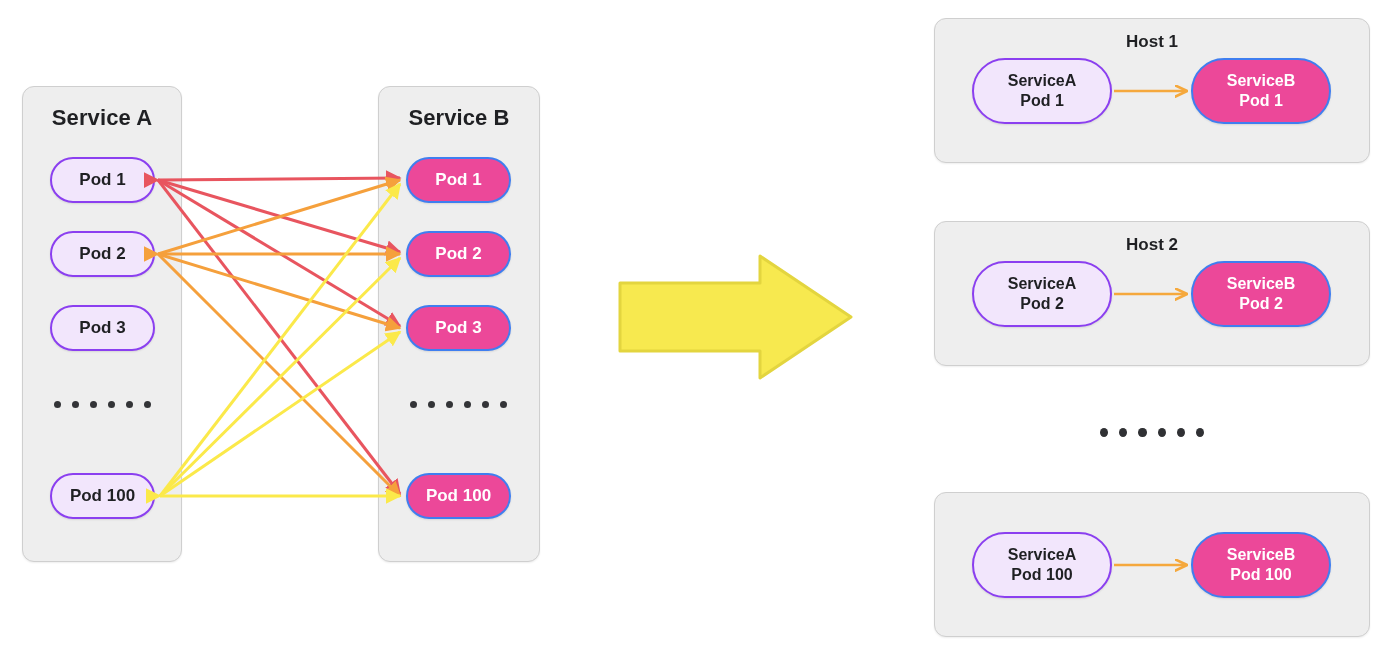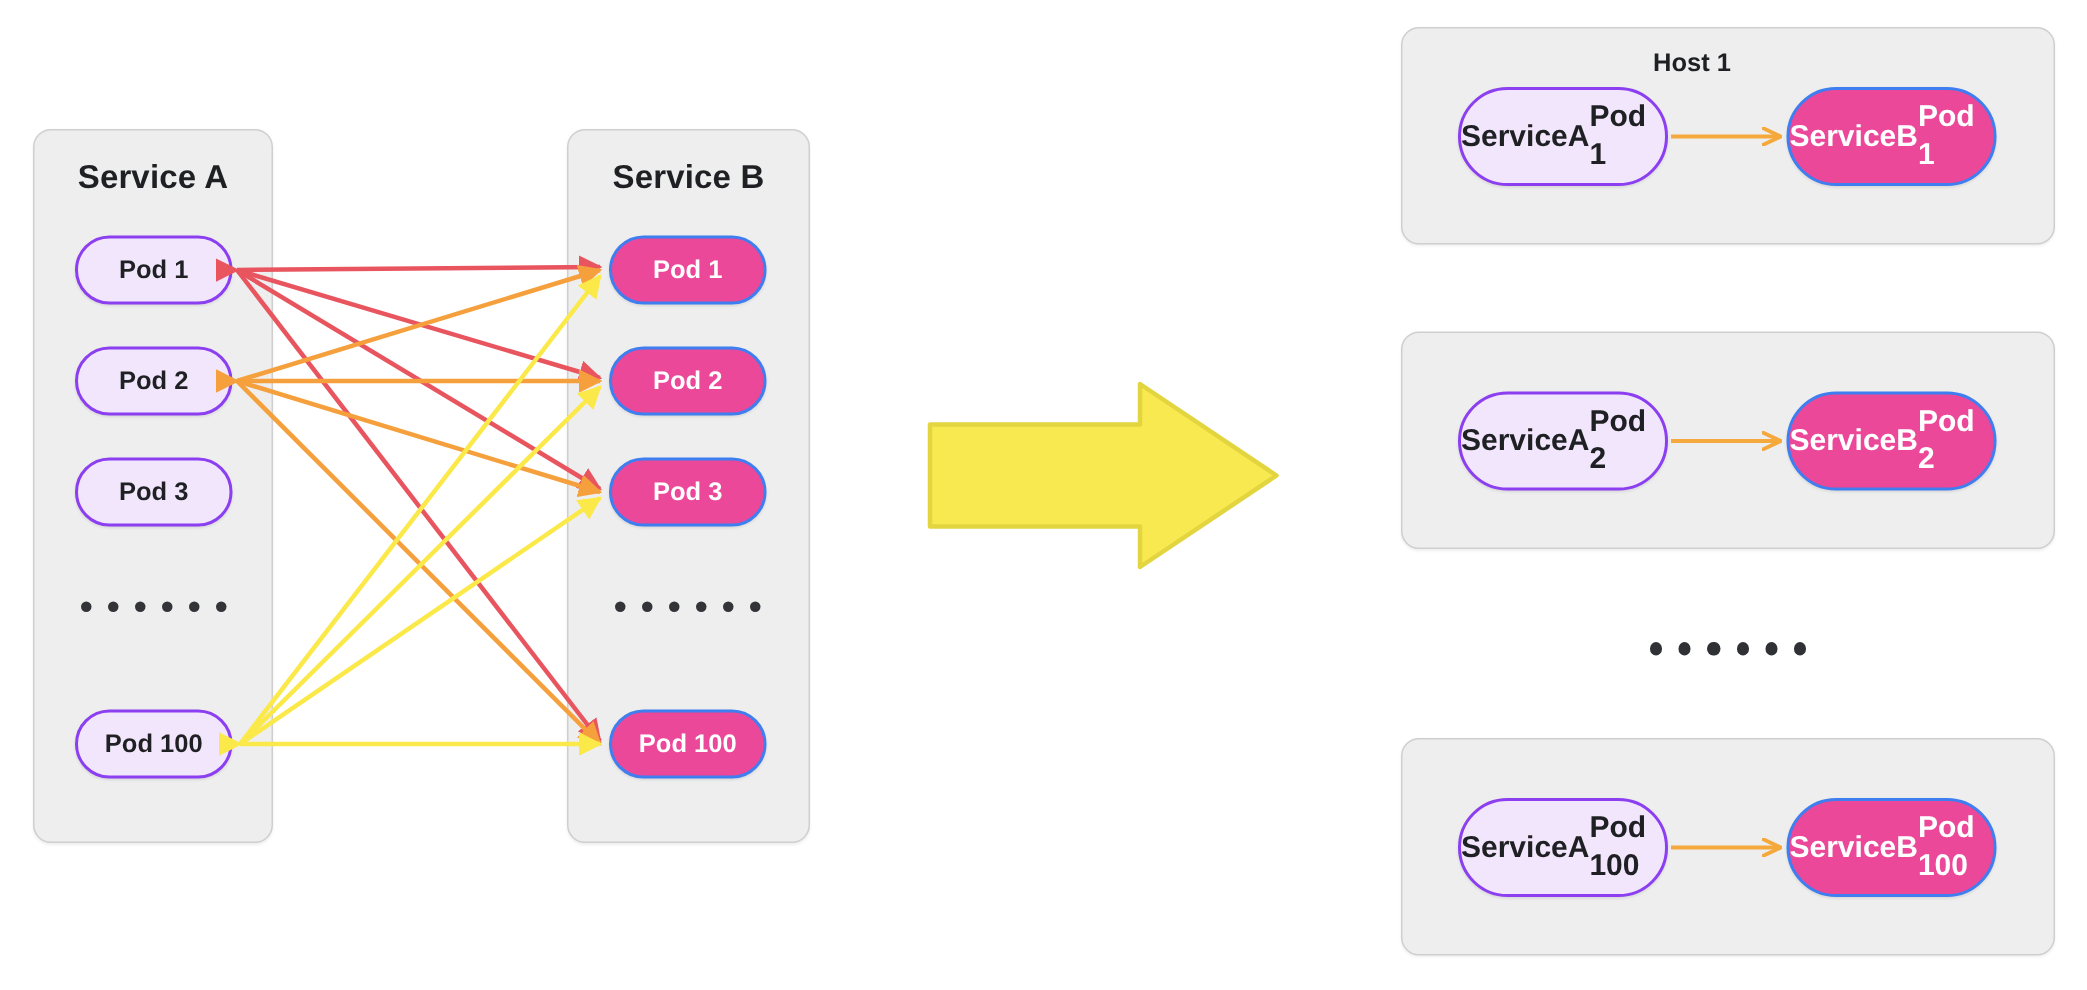--- a/index.html
+++ b/index.html
@@ -116,25 +116,25 @@
     width: 100%;
     text-align: center;
     font-size: 17px;
     font-weight: bold;
     color: #1f2023;
   }
   .host-pod {
     position: absolute;
     box-sizing: border-box;
     display: flex;
-    flex-direction: row;
+    flex-direction: column;
     align-items: center;
     justify-content: center;
     border-radius: 999px;
-    font-size: 20px;
+    font-size: 16px;
     font-weight: bold;
     line-height: 1.25;
   }
   .host-pod span { display: block; }
 </style>
 </head>
 <body>
 
 <div class="stage">
 
@@ -213,31 +213,32 @@
       <line x1="160" y1="496" x2="400" y2="332" stroke="#fbe94a" marker-end="url(#ah-yellow)"></line>
       <line x1="160" y1="496" x2="400" y2="496" stroke="#fbe94a" marker-end="url(#ah-yellow)" marker-start="url(#ah-yellow-s)"></line>
     </g>
   </svg>
 
   <svg class="arrow-svg" viewBox="0 0 1391 660" xmlns="http://www.w3.org/2000/svg">
     <polygon points="620,283 760,283 760,256 851,317 760,378 760,351 620,351" fill="#f7e94f" stroke="#e3d53f" stroke-width="3" stroke-linejoin="round"></polygon>
   </svg>
 
   <div class="host-box" style="left:934px; top:18px; width:436px; height:145px;"></div>
-  <div class="host-title" style="left:910px; top:32px; width:436px;">Host 1</div>
+  <div class="host-title" style="left:934px; top:32px; width:436px;">Host 1</div>
   <div class="host-pod pod-a" style="left:972px; top:58px; width:140px; height:66px;">
     <span>ServiceA</span>
     <span>Pod 1</span>
   </div>
   <div class="host-pod pod-b" style="left:1191px; top:58px; width:140px; height:66px;">
     <span>ServiceB</span>
     <span>Pod 1</span>
   </div>
 
   <div class="host-box" style="left:934px; top:221px; width:436px; height:145px;"></div>
+  <div class="host-title" style="left:934px; top:235px; width:436px;">Host 2</div>
   <div class="host-pod pod-a" style="left:972px; top:261px; width:140px; height:66px;">
     <span>ServiceA</span>
     <span>Pod 2</span>
   </div>
   <div class="host-pod pod-b" style="left:1191px; top:261px; width:140px; height:66px;">
     <span>ServiceB</span>
     <span>Pod 2</span>
   </div>
 
   <div class="dots big" style="left:1100px; top:423px; width:104px; height:18px;">

